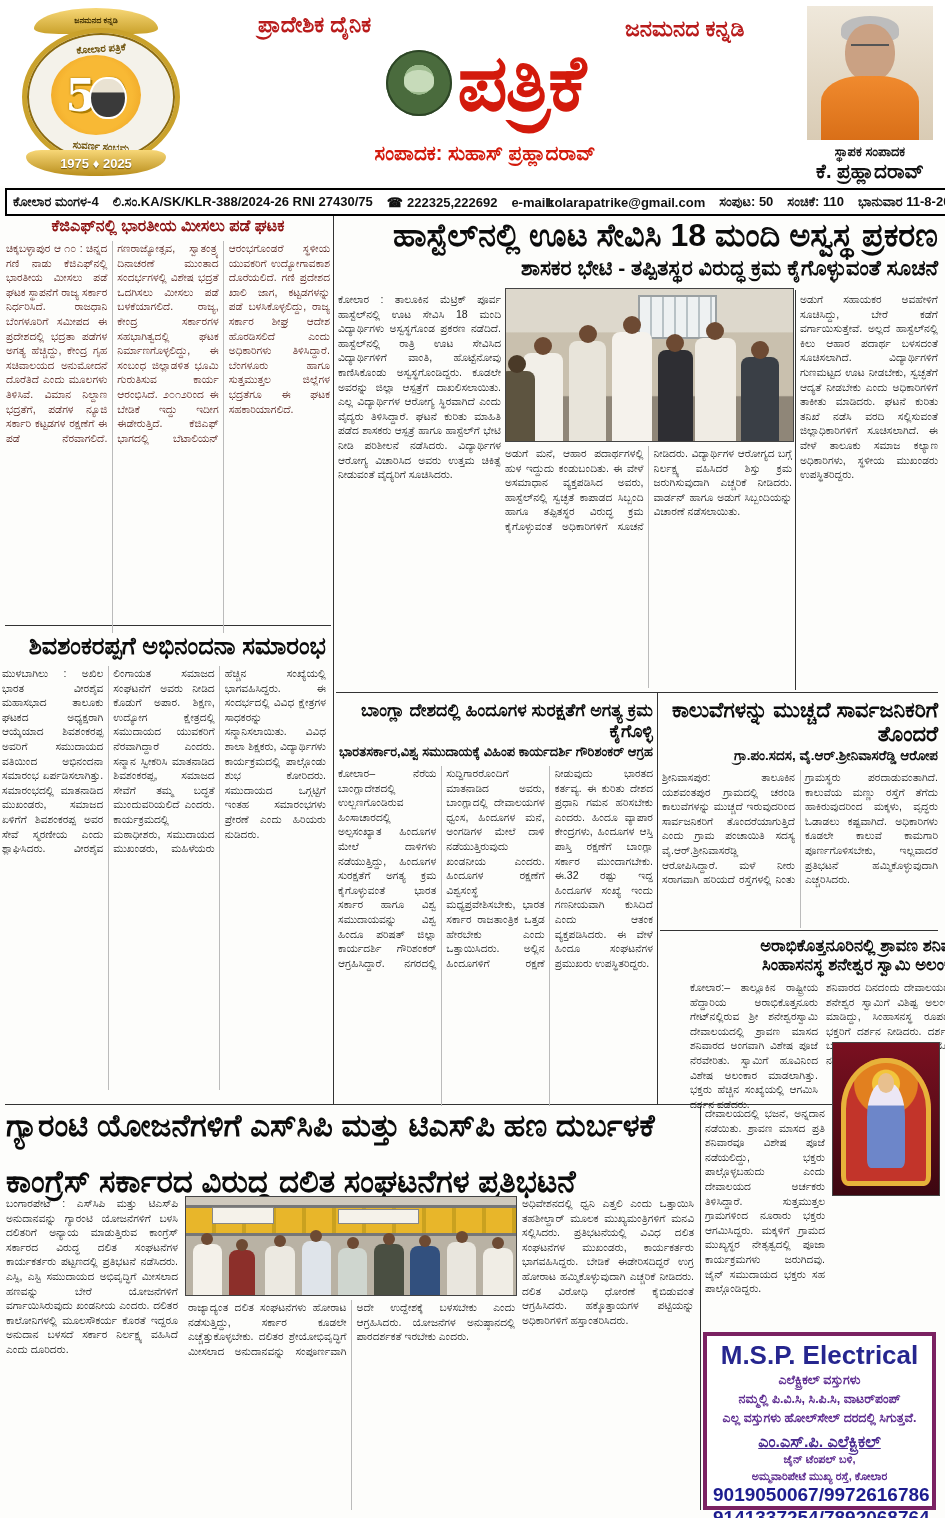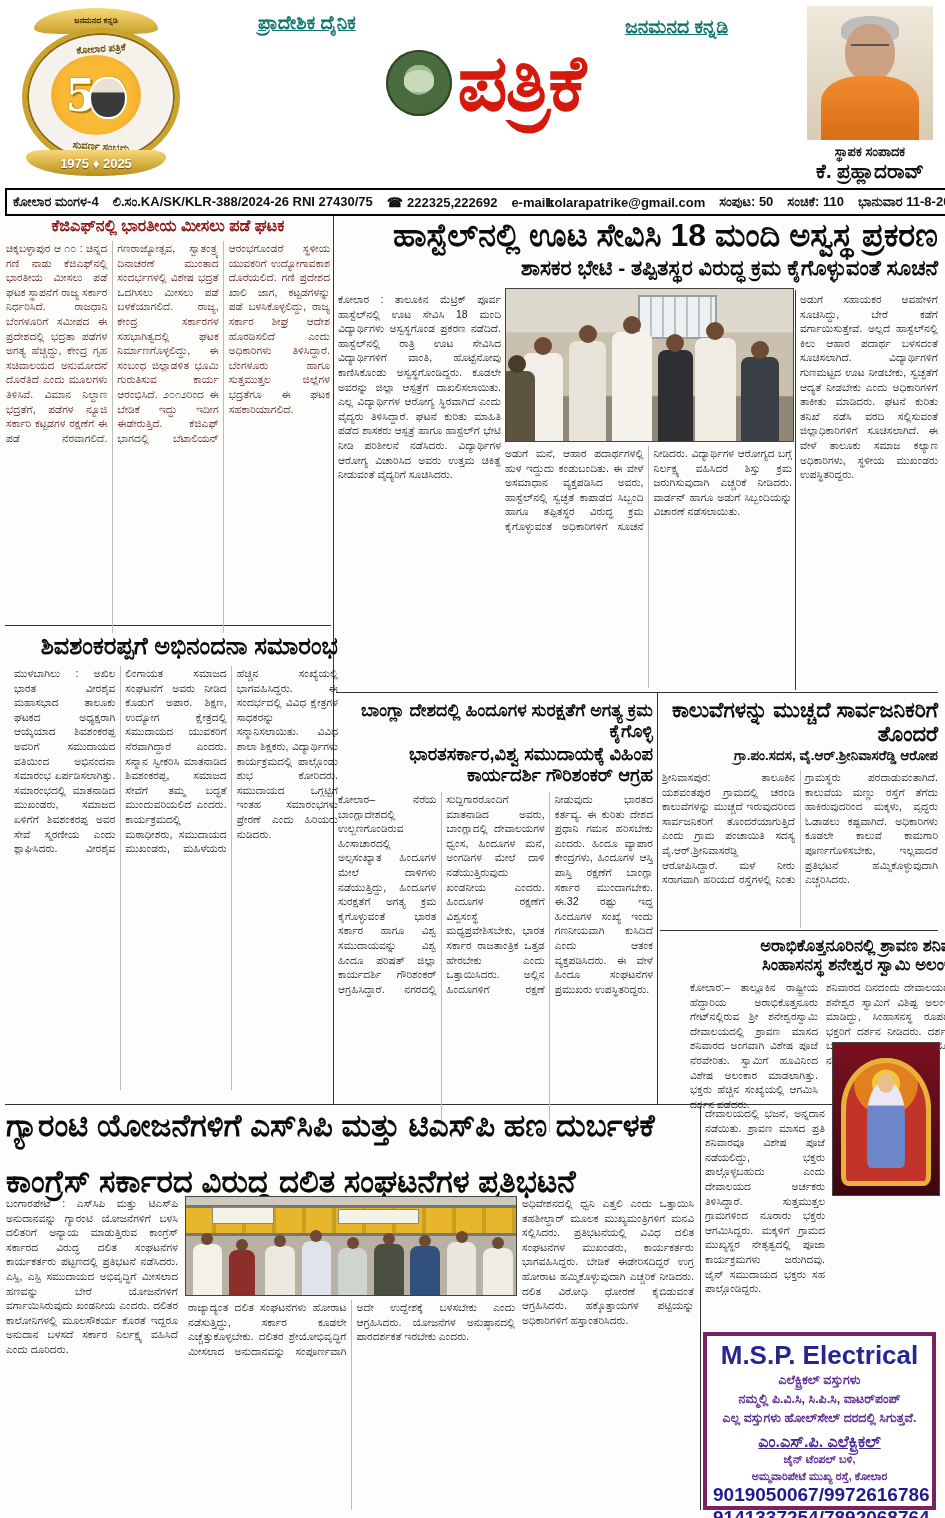--- a/index.html
+++ b/index.html
@@ -1,20 +1,20 @@
 <!DOCTYPE html>
 <html><head>
 <meta charset="utf-8">
 <style>
   html,body{margin:0;padding:0;background:#9a9a9a;}
   .page{position:relative;width:945px;height:1518px;background:#fdfdfb;margin:0 auto;
         font-family:"Liberation Sans",sans-serif;color:#111;overflow:hidden;}
   
   .masthead{position:absolute;left:0;top:0;width:945px;height:186px;background:#fff;}
-  .tagline{position:absolute;font-weight:bold;font-size:19px;color:#0f766e;text-decoration:underline;}
+  .tagline{position:absolute;font-weight:bold;font-size:22px;color:#b91c1c;}
   .title-row{position:absolute;left:185px;top:28px;width:600px;height:110px;
              display:flex;align-items:center;justify-content:center;gap:6px;}
   .title-word{color:#d31a0c;font-weight:bold;font-size:78px;line-height:1;
               font-family:"DejaVu Sans",sans-serif;letter-spacing:-2px;}
   .emblem{width:66px;height:66px;border-radius:50%;flex:0 0 auto;
           background:radial-gradient(circle at 50% 45%, #9dbb8e 0 30%, #4a6b3d 31% 70%, #2f4a28 71% 100%);
           box-shadow:inset 0 0 0 2px #2d4526;position:relative;}
   .emblem:after{content:"";position:absolute;left:18px;top:20px;width:30px;height:22px;border-radius:45% 45% 40% 40%;
           background:#cfe0c2;opacity:.85;}
   .editor-line{position:absolute;left:185px;top:142px;width:600px;text-align:center;
@@ -106,20 +106,21 @@
       <div class="banner">1975 ♦ 2025</div>
     </div>
 
     <div class="tagline" style="left:258px;top:12px;">ಪ್ರಾದೇಶಿಕ ದೈನಿಕ</div>
     <div class="tagline" style="left:625px;top:16px;">ಜನಮನದ ಕನ್ನಡಿ</div>
 
     <div class="title-row">
       <span class="emblem"></span>
       <span class="title-word">ಪತ್ರಿಕೆ</span>
     </div>
+    <div class="editor-line">ಸಂಪಾದಕ: ಸುಹಾಸ್ ಪ್ರಹ್ಲಾದರಾವ್</div>
 
     <div class="founder">
       <div class="founder-photo">
         <div class="hair"></div>
         <div class="head"></div>
         <div class="glasses"></div>
         <div class="body"></div>
       </div>
       <div class="founder-cap">ಸ್ಥಾಪಕ ಸಂಪಾದಕ</div>
       <div class="founder-name">ಕೆ. ಪ್ರಹ್ಲಾದರಾವ್</div>
@@ -148,21 +149,21 @@
   <div class="hline" style="left:660px;top:930px;width:278px;"></div>
   <div class="hline" style="left:5px;top:625px;width:326px;"></div>
   <div class="hline" style="left:5px;top:1104px;width:933px;"></div>
   <div class="vline" style="left:700px;top:1106px;height:404px;"></div>
 
   <div style="position:absolute;left:6px;top:217px;width:324px;">
     <div class="headline-maroon" style="font-size:16px;">ಕೆಜಿಎಫ್‌ನಲ್ಲಿ ಭಾರತೀಯ ಮೀಸಲು ಪಡೆ ಘಟಕ</div>
     <div class="bodytext cols3" style="margin-top:6px;height:392px;overflow:hidden;color:#5a2520;">ಚಿಕ್ಕಬಳ್ಳಾಪುರ ಆ ೧೦ : ಚಿನ್ನದ ಗಣಿ ನಾಡು ಕೆಜಿಎಫ್‌ನಲ್ಲಿ ಭಾರತೀಯ ಮೀಸಲು ಪಡೆ ಘಟಕ ಸ್ಥಾಪನೆಗೆ ರಾಜ್ಯ ಸರ್ಕಾರ ನಿರ್ಧರಿಸಿದೆ. ರಾಜಧಾನಿ ಬೆಂಗಳೂರಿಗೆ ಸಮೀಪದ ಈ ಪ್ರದೇಶದಲ್ಲಿ ಭದ್ರತಾ ಪಡೆಗಳ ಅಗತ್ಯ ಹೆಚ್ಚಿದ್ದು, ಕೇಂದ್ರ ಗೃಹ ಸಚಿವಾಲಯದ ಅನುಮೋದನೆ ದೊರೆತಿದೆ ಎಂದು ಮೂಲಗಳು ತಿಳಿಸಿವೆ. ವಿಮಾನ ನಿಲ್ದಾಣ ಭದ್ರತೆಗೆ, ಪಡೆಗಳ ನ್ಯೂಜಿ ಸರ್ಕಾರಿ ಕಟ್ಟಡಗಳ ರಕ್ಷಣೆಗೆ ಈ ಪಡೆ ನೆರವಾಗಲಿದೆ. ಗಣರಾಜ್ಯೋತ್ಸವ, ಸ್ವಾತಂತ್ರ್ಯ ದಿನಾಚರಣೆ ಮುಂತಾದ ಸಂದರ್ಭಗಳಲ್ಲಿ ವಿಶೇಷ ಭದ್ರತೆ ಒದಗಿಸಲು ಮೀಸಲು ಪಡೆ ಬಳಕೆಯಾಗಲಿದೆ. ರಾಜ್ಯ, ಕೇಂದ್ರ ಸರ್ಕಾರಗಳ ಸಹಭಾಗಿತ್ವದಲ್ಲಿ ಘಟಕ ನಿರ್ಮಾಣಗೊಳ್ಳಲಿದ್ದು, ಈ ಸಂಬಂಧ ಜಿಲ್ಲಾಡಳಿತ ಭೂಮಿ ಗುರುತಿಸುವ ಕಾರ್ಯ ಆರಂಭಿಸಿದೆ. ೨೦೧೨ರಿಂದ ಈ ಬೇಡಿಕೆ ಇದ್ದು ಇದೀಗ ಈಡೇರುತ್ತಿದೆ. ಕೆಜಿಎಫ್ ಭಾಗದಲ್ಲಿ ಬೆಟಾಲಿಯನ್ ಆರಂಭಗೊಂಡರೆ ಸ್ಥಳೀಯ ಯುವಕರಿಗೆ ಉದ್ಯೋಗಾವಕಾಶ ದೊರೆಯಲಿದೆ. ಗಣಿ ಪ್ರದೇಶದ ಖಾಲಿ ಜಾಗ, ಕಟ್ಟಡಗಳನ್ನು ಪಡೆ ಬಳಸಿಕೊಳ್ಳಲಿದ್ದು, ರಾಜ್ಯ ಸರ್ಕಾರ ಶೀಘ್ರ ಆದೇಶ ಹೊರಡಿಸಲಿದೆ ಎಂದು ಅಧಿಕಾರಿಗಳು ತಿಳಿಸಿದ್ದಾರೆ. ಬೆಂಗಳೂರು ಹಾಗೂ ಸುತ್ತಮುತ್ತಲ ಜಿಲ್ಲೆಗಳ ಭದ್ರತೆಗೂ ಈ ಘಟಕ ಸಹಕಾರಿಯಾಗಲಿದೆ.</div>
   </div>
 
-  <div style="position:absolute;left:14px;top:632px;width:324px;">
+  <div style="position:absolute;left:2px;top:632px;width:324px;">
     <div class="headline-black" style="font-size:24px;">ಶಿವಶಂಕರಪ್ಪಗೆ ಅಭಿನಂದನಾ ಸಮಾರಂಭ</div>
     <div class="bodytext cols3" style="margin-top:6px;height:424px;overflow:hidden;">ಮುಳಬಾಗಿಲು : ಅಖಿಲ ಭಾರತ ವೀರಶೈವ ಮಹಾಸಭಾದ ತಾಲೂಕು ಘಟಕದ ಅಧ್ಯಕ್ಷರಾಗಿ ಆಯ್ಕೆಯಾದ ಶಿವಶಂಕರಪ್ಪ ಅವರಿಗೆ ಸಮುದಾಯದ ವತಿಯಿಂದ ಅಭಿನಂದನಾ ಸಮಾರಂಭ ಏರ್ಪಡಿಸಲಾಗಿತ್ತು. ಸಮಾರಂಭದಲ್ಲಿ ಮಾತನಾಡಿದ ಮುಖಂಡರು, ಸಮಾಜದ ಏಳಿಗೆಗೆ ಶಿವಶಂಕರಪ್ಪ ಅವರ ಸೇವೆ ಸ್ಮರಣೀಯ ಎಂದು ಶ್ಲಾಘಿಸಿದರು. ವೀರಶೈವ ಲಿಂಗಾಯತ ಸಮಾಜದ ಸಂಘಟನೆಗೆ ಅವರು ನೀಡಿದ ಕೊಡುಗೆ ಅಪಾರ. ಶಿಕ್ಷಣ, ಉದ್ಯೋಗ ಕ್ಷೇತ್ರದಲ್ಲಿ ಸಮುದಾಯದ ಯುವಕರಿಗೆ ನೆರವಾಗಿದ್ದಾರೆ ಎಂದರು. ಸನ್ಮಾನ ಸ್ವೀಕರಿಸಿ ಮಾತನಾಡಿದ ಶಿವಶಂಕರಪ್ಪ, ಸಮಾಜದ ಸೇವೆಗೆ ತಮ್ಮ ಬದ್ಧತೆ ಮುಂದುವರಿಯಲಿದೆ ಎಂದರು. ಕಾರ್ಯಕ್ರಮದಲ್ಲಿ ಮಠಾಧೀಶರು, ಸಮುದಾಯದ ಮುಖಂಡರು, ಮಹಿಳೆಯರು ಹೆಚ್ಚಿನ ಸಂಖ್ಯೆಯಲ್ಲಿ ಭಾಗವಹಿಸಿದ್ದರು. ಈ ಸಂದರ್ಭದಲ್ಲಿ ವಿವಿಧ ಕ್ಷೇತ್ರಗಳ ಸಾಧಕರನ್ನು ಸನ್ಮಾನಿಸಲಾಯಿತು. ವಿವಿಧ ಶಾಲಾ ಶಿಕ್ಷಕರು, ವಿದ್ಯಾರ್ಥಿಗಳು ಕಾರ್ಯಕ್ರಮದಲ್ಲಿ ಪಾಲ್ಗೊಂಡು ಶುಭ ಕೋರಿದರು. ಸಮುದಾಯದ ಒಗ್ಗಟ್ಟಿಗೆ ಇಂತಹ ಸಮಾರಂಭಗಳು ಪ್ರೇರಣೆ ಎಂದು ಹಿರಿಯರು ನುಡಿದರು.</div>
   </div>
 
   <div class="headline-black hostel-h1">ಹಾಸ್ಟೆಲ್‌ನಲ್ಲಿ ಊಟ ಸೇವಿಸಿ 18 ಮಂದಿ ಅಸ್ವಸ್ಥ ಪ್ರಕರಣ</div>
   <div class="headline-black hostel-h2">ಶಾಸಕರ ಭೇಟಿ - ತಪ್ಪಿತಸ್ಥರ ವಿರುದ್ಧ ಕ್ರಮ ಕೈಗೊಳ್ಳುವಂತೆ ಸೂಚನೆ</div>
 
   <div class="bodytext" style="position:absolute;left:338px;top:292px;width:163px;height:396px;overflow:hidden;">ಕೋಲಾರ : ತಾಲೂಕಿನ ಮೆಟ್ರಿಕ್ ಪೂರ್ವ ಹಾಸ್ಟೆಲ್‌ನಲ್ಲಿ ಊಟ ಸೇವಿಸಿ 18 ಮಂದಿ ವಿದ್ಯಾರ್ಥಿಗಳು ಅಸ್ವಸ್ಥಗೊಂಡ ಪ್ರಕರಣ ನಡೆದಿದೆ. ಹಾಸ್ಟೆಲ್‌ನಲ್ಲಿ ರಾತ್ರಿ ಊಟ ಸೇವಿಸಿದ ವಿದ್ಯಾರ್ಥಿಗಳಿಗೆ ವಾಂತಿ, ಹೊಟ್ಟೆನೋವು ಕಾಣಿಸಿಕೊಂಡು ಅಸ್ವಸ್ಥಗೊಂಡಿದ್ದರು. ಕೂಡಲೇ ಅವರನ್ನು ಜಿಲ್ಲಾ ಆಸ್ಪತ್ರೆಗೆ ದಾಖಲಿಸಲಾಯಿತು. ಎಲ್ಲ ವಿದ್ಯಾರ್ಥಿಗಳ ಆರೋಗ್ಯ ಸ್ಥಿರವಾಗಿದೆ ಎಂದು ವೈದ್ಯರು ತಿಳಿಸಿದ್ದಾರೆ. ಘಟನೆ ಕುರಿತು ಮಾಹಿತಿ ಪಡೆದ ಶಾಸಕರು ಆಸ್ಪತ್ರೆ ಹಾಗೂ ಹಾಸ್ಟೆಲ್‌ಗೆ ಭೇಟಿ ನೀಡಿ ಪರಿಶೀಲನೆ ನಡೆಸಿದರು. ವಿದ್ಯಾರ್ಥಿಗಳ ಆರೋಗ್ಯ ವಿಚಾರಿಸಿದ ಅವರು ಉತ್ತಮ ಚಿಕಿತ್ಸೆ ನೀಡುವಂತೆ ವೈದ್ಯರಿಗೆ ಸೂಚಿಸಿದರು.</div>
 
   <div class="photo ph-hostel" style="left:505px;top:288px;width:287px;height:152px;">
@@ -189,21 +190,21 @@
         <span class="hd" style="background:#4a3a28;"></span>
       </div>
   </div>
 
   <div class="bodytext cols2" style="position:absolute;left:505px;top:446px;width:287px;height:242px;overflow:hidden;">ಅಡುಗೆ ಮನೆ, ಆಹಾರ ಪದಾರ್ಥಗಳಲ್ಲಿ ಹುಳ ಇದ್ದುದು ಕಂಡುಬಂದಿತು. ಈ ವೇಳೆ ಅಸಮಾಧಾನ ವ್ಯಕ್ತಪಡಿಸಿದ ಅವರು, ಹಾಸ್ಟೆಲ್‌ನಲ್ಲಿ ಸ್ವಚ್ಛತೆ ಕಾಪಾಡದ ಸಿಬ್ಬಂದಿ ಹಾಗೂ ತಪ್ಪಿತಸ್ಥರ ವಿರುದ್ಧ ಕ್ರಮ ಕೈಗೊಳ್ಳುವಂತೆ ಅಧಿಕಾರಿಗಳಿಗೆ ಸೂಚನೆ ನೀಡಿದರು. ವಿದ್ಯಾರ್ಥಿಗಳ ಆರೋಗ್ಯದ ಬಗ್ಗೆ ನಿರ್ಲಕ್ಷ್ಯ ವಹಿಸಿದರೆ ಶಿಸ್ತು ಕ್ರಮ ಜರುಗಿಸುವುದಾಗಿ ಎಚ್ಚರಿಕೆ ನೀಡಿದರು. ವಾರ್ಡನ್ ಹಾಗೂ ಅಡುಗೆ ಸಿಬ್ಬಂದಿಯನ್ನು ವಿಚಾರಣೆ ನಡೆಸಲಾಯಿತು.</div>
 
   <div class="bodytext" style="position:absolute;left:800px;top:292px;width:138px;height:396px;overflow:hidden;">ಅಡುಗೆ ಸಹಾಯಕರ ಅವಹೇಳಿಗೆ ಸೂಚಿಸಿದ್ದು, ಬೇರೆ ಕಡೆಗೆ ವರ್ಗಾಯಿಸುತ್ತೇವೆ. ಅಲ್ಲದೆ ಹಾಸ್ಟೆಲ್‌ನಲ್ಲಿ ಕಿಲು ಆಹಾರ ಪದಾರ್ಥ ಬಳಸದಂತೆ ಸೂಚಿಸಲಾಗಿದೆ. ವಿದ್ಯಾರ್ಥಿಗಳಿಗೆ ಗುಣಮಟ್ಟದ ಊಟ ನೀಡಬೇಕು, ಸ್ವಚ್ಛತೆಗೆ ಆದ್ಯತೆ ನೀಡಬೇಕು ಎಂದು ಅಧಿಕಾರಿಗಳಿಗೆ ತಾಕೀತು ಮಾಡಿದರು. ಘಟನೆ ಕುರಿತು ತನಿಖೆ ನಡೆಸಿ ವರದಿ ಸಲ್ಲಿಸುವಂತೆ ಜಿಲ್ಲಾಧಿಕಾರಿಗಳಿಗೆ ಸೂಚಿಸಲಾಗಿದೆ. ಈ ವೇಳೆ ತಾಲೂಕು ಸಮಾಜ ಕಲ್ಯಾಣ ಅಧಿಕಾರಿಗಳು, ಸ್ಥಳೀಯ ಮುಖಂಡರು ಉಪಸ್ಥಿತರಿದ್ದರು.</div>
 
   <div style="position:absolute;left:338px;top:700px;width:315px;">
     <div class="headline-black" style="font-size:17.5px;">ಬಾಂಗ್ಲಾ ದೇಶದಲ್ಲಿ ಹಿಂದೂಗಳ ಸುರಕ್ಷತೆಗೆ ಅಗತ್ಯ ಕ್ರಮ ಕೈಗೊಳ್ಳಿ</div>
-    <div class="headline-black" style="font-size:18px;margin-top:2px;">ಭಾರತಸರ್ಕಾರ,ವಿಶ್ವ ಸಮುದಾಯಕ್ಕೆ ವಿಹಿಂಪ ಕಾರ್ಯದರ್ಶಿ ಗೌರಿಶಂಕರ್ ಆಗ್ರಹ</div>
+    <div class="headline-black" style="font-size:13px;margin-top:2px;">ಭಾರತಸರ್ಕಾರ,ವಿಶ್ವ ಸಮುದಾಯಕ್ಕೆ ವಿಹಿಂಪ ಕಾರ್ಯದರ್ಶಿ ಗೌರಿಶಂಕರ್ ಆಗ್ರಹ</div>
     <div class="bodytext cols3" style="margin-top:6px;height:340px;overflow:hidden;">ಕೋಲಾರ– ನೆರೆಯ ಬಾಂಗ್ಲಾದೇಶದಲ್ಲಿ ಉಲ್ಬಣಗೊಂಡಿರುವ ಹಿಂಸಾಚಾರದಲ್ಲಿ ಅಲ್ಪಸಂಖ್ಯಾತ ಹಿಂದೂಗಳ ಮೇಲೆ ದಾಳಿಗಳು ನಡೆಯುತ್ತಿದ್ದು, ಹಿಂದೂಗಳ ಸುರಕ್ಷತೆಗೆ ಅಗತ್ಯ ಕ್ರಮ ಕೈಗೊಳ್ಳುವಂತೆ ಭಾರತ ಸರ್ಕಾರ ಹಾಗೂ ವಿಶ್ವ ಸಮುದಾಯವನ್ನು ವಿಶ್ವ ಹಿಂದೂ ಪರಿಷತ್ ಜಿಲ್ಲಾ ಕಾರ್ಯದರ್ಶಿ ಗೌರಿಶಂಕರ್ ಆಗ್ರಹಿಸಿದ್ದಾರೆ. ನಗರದಲ್ಲಿ ಸುದ್ದಿಗಾರರೊಂದಿಗೆ ಮಾತನಾಡಿದ ಅವರು, ಬಾಂಗ್ಲಾದಲ್ಲಿ ದೇವಾಲಯಗಳ ಧ್ವಂಸ, ಹಿಂದೂಗಳ ಮನೆ, ಅಂಗಡಿಗಳ ಮೇಲೆ ದಾಳಿ ನಡೆಯುತ್ತಿರುವುದು ಖಂಡನೀಯ ಎಂದರು. ಹಿಂದೂಗಳ ರಕ್ಷಣೆಗೆ ವಿಶ್ವಸಂಸ್ಥೆ ಮಧ್ಯಪ್ರವೇಶಿಸಬೇಕು, ಭಾರತ ಸರ್ಕಾರ ರಾಜತಾಂತ್ರಿಕ ಒತ್ತಡ ಹೇರಬೇಕು ಎಂದು ಒತ್ತಾಯಿಸಿದರು. ಅಲ್ಲಿನ ಹಿಂದೂಗಳಿಗೆ ರಕ್ಷಣೆ ನೀಡುವುದು ಭಾರತದ ಕರ್ತವ್ಯ. ಈ ಕುರಿತು ದೇಶದ ಪ್ರಧಾನಿ ಗಮನ ಹರಿಸಬೇಕು ಎಂದರು. ಹಿಂದೂ ವ್ಯಾಪಾರ ಕೇಂದ್ರಗಳು, ಹಿಂದೂಗಳ ಆಸ್ತಿ ಪಾಸ್ತಿ ರಕ್ಷಣೆಗೆ ಬಾಂಗ್ಲಾ ಸರ್ಕಾರ ಮುಂದಾಗಬೇಕು. ಈ.32 ರಷ್ಟು ಇದ್ದ ಹಿಂದೂಗಳ ಸಂಖ್ಯೆ ಇಂದು ಗಣನೀಯವಾಗಿ ಕುಸಿದಿದೆ ಎಂದು ಆತಂಕ ವ್ಯಕ್ತಪಡಿಸಿದರು. ಈ ವೇಳೆ ಹಿಂದೂ ಸಂಘಟನೆಗಳ ಪ್ರಮುಖರು ಉಪಸ್ಥಿತರಿದ್ದರು.</div>
   </div>
 
   <div style="position:absolute;left:662px;top:698px;width:276px;">
     <div class="headline-black" style="font-size:21px;">ಕಾಲುವೆಗಳನ್ನು ಮುಚ್ಚದೆ ಸಾರ್ವಜನಿಕರಿಗೆ ತೊಂದರೆ</div>
     <div class="headline-black" style="font-size:13.5px;margin-top:2px;">ಗ್ರಾ.ಪಂ.ಸದಸ, ವೈ.ಆರ್.ಶ್ರೀನಿವಾಸರೆಡ್ಡಿ ಆರೋಪ</div>
     <div class="bodytext cols2" style="margin-top:6px;height:158px;overflow:hidden;">ಶ್ರೀನಿವಾಸಪುರ: ತಾಲೂಕಿನ ಯಶವಂತಪುರ ಗ್ರಾಮದಲ್ಲಿ ಚರಂಡಿ ಕಾಲುವೆಗಳನ್ನು ಮುಚ್ಚದೆ ಇರುವುದರಿಂದ ಸಾರ್ವಜನಿಕರಿಗೆ ತೊಂದರೆಯಾಗುತ್ತಿದೆ ಎಂದು ಗ್ರಾಮ ಪಂಚಾಯಿತಿ ಸದಸ್ಯ ವೈ.ಆರ್.ಶ್ರೀನಿವಾಸರೆಡ್ಡಿ ಆರೋಪಿಸಿದ್ದಾರೆ. ಮಳೆ ನೀರು ಸರಾಗವಾಗಿ ಹರಿಯದೆ ರಸ್ತೆಗಳಲ್ಲಿ ನಿಂತು ಗ್ರಾಮಸ್ಥರು ಪರದಾಡುವಂತಾಗಿದೆ. ಕಾಲುವೆಯ ಮಣ್ಣು ರಸ್ತೆಗೆ ತೆಗೆದು ಹಾಕಿರುವುದರಿಂದ ಮಕ್ಕಳು, ವೃದ್ಧರು ಓಡಾಡಲು ಕಷ್ಟವಾಗಿದೆ. ಅಧಿಕಾರಿಗಳು ಕೂಡಲೇ ಕಾಲುವೆ ಕಾಮಗಾರಿ ಪೂರ್ಣಗೊಳಿಸಬೇಕು, ಇಲ್ಲವಾದರೆ ಪ್ರತಿಭಟನೆ ಹಮ್ಮಿಕೊಳ್ಳುವುದಾಗಿ ಎಚ್ಚರಿಸಿದರು.</div>
   </div>
 
   <div style="position:absolute;left:662px;top:936px;width:276px;margin-left:28px;">

